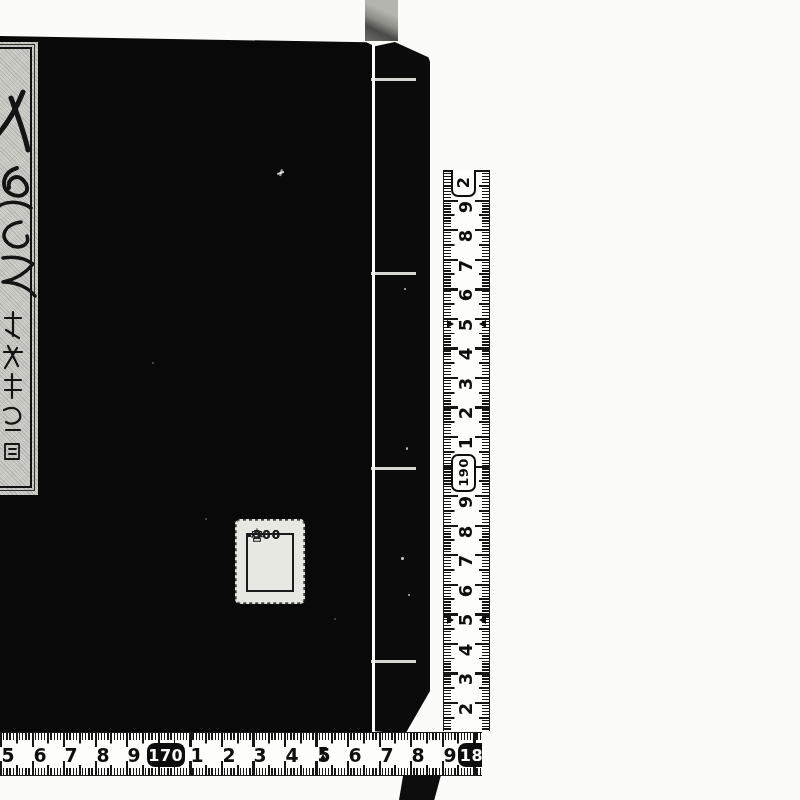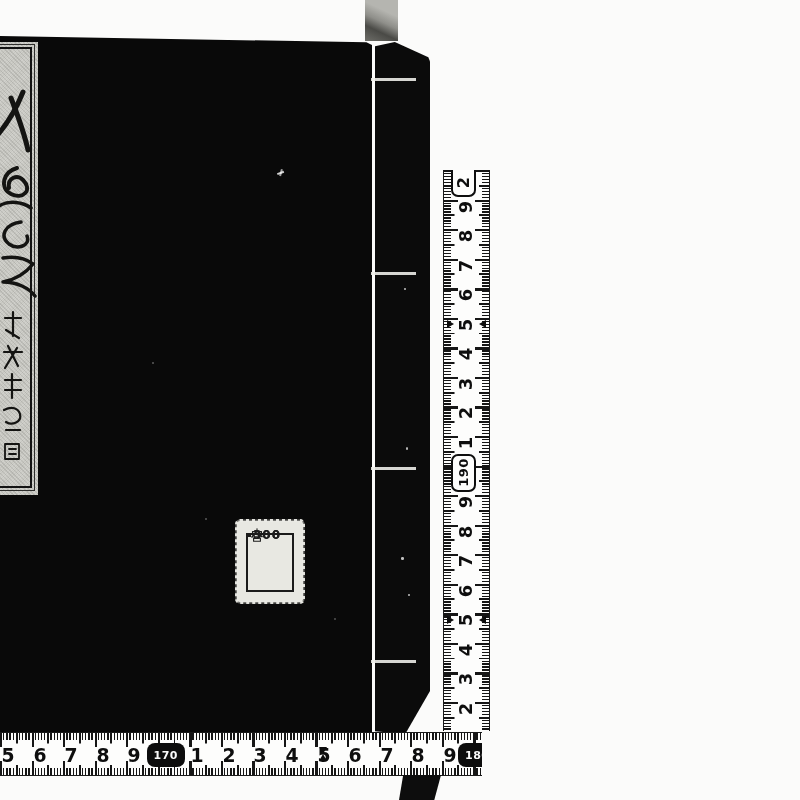--- a/index.html
+++ b/index.html
@@ -66,21 +66,21 @@
     background-image:
       repeating-linear-gradient(to right,#161616 0 1.3px,transparent 1.3px 3.155px),
       repeating-linear-gradient(to right,#161616 0 1.9px,transparent 1.9px 15.775px),
       repeating-linear-gradient(to right,#161616 0 2.3px,transparent 2.3px 31.55px);
     background-size:100% 7px,100% 10.5px,100% 14px;}
   .comb-h.t{top:0;background-position:0 0,0 0,0 0;}
   .comb-h.b{bottom:0;background-position:0 100%,0 100%,0 100%;}
   .hnum{top:11px;width:30px;height:22px;line-height:22px;text-align:center;
     font-size:20px;font-weight:bold;color:#0e0e0e;transform:scaleX(.94);}
   .hbox{top:10px;width:38px;height:24px;background:#0d0d0d;border-radius:8px;color:#fafafa;
-    display:flex;align-items:center;justify-content:center;font-size:11px;font-weight:bold;letter-spacing:.5px;}
+    display:flex;align-items:center;justify-content:center;font-size:16px;font-weight:bold;letter-spacing:.5px;}
 
   .arr{width:0;height:0;}
   .arr.r{border-top:4.5px solid transparent;border-bottom:4.5px solid transparent;border-left:7px solid #0d0d0d;left:3px;}
   .arr.l{border-top:4.5px solid transparent;border-bottom:4.5px solid transparent;border-right:7px solid #0d0d0d;right:3px;}
   .arr.d{border-left:4.5px solid transparent;border-right:4.5px solid transparent;border-top:7px solid #0d0d0d;top:14px;}
   .arr.u{border-left:4.5px solid transparent;border-right:4.5px solid transparent;border-bottom:7px solid #0d0d0d;bottom:14px;}
 
   .stand{left:399px;top:775px;width:42px;height:25px;background:#0d0d0d;
     clip-path:polygon(10% 0,100% 0,84% 100%,0 100%);}
 </style>

